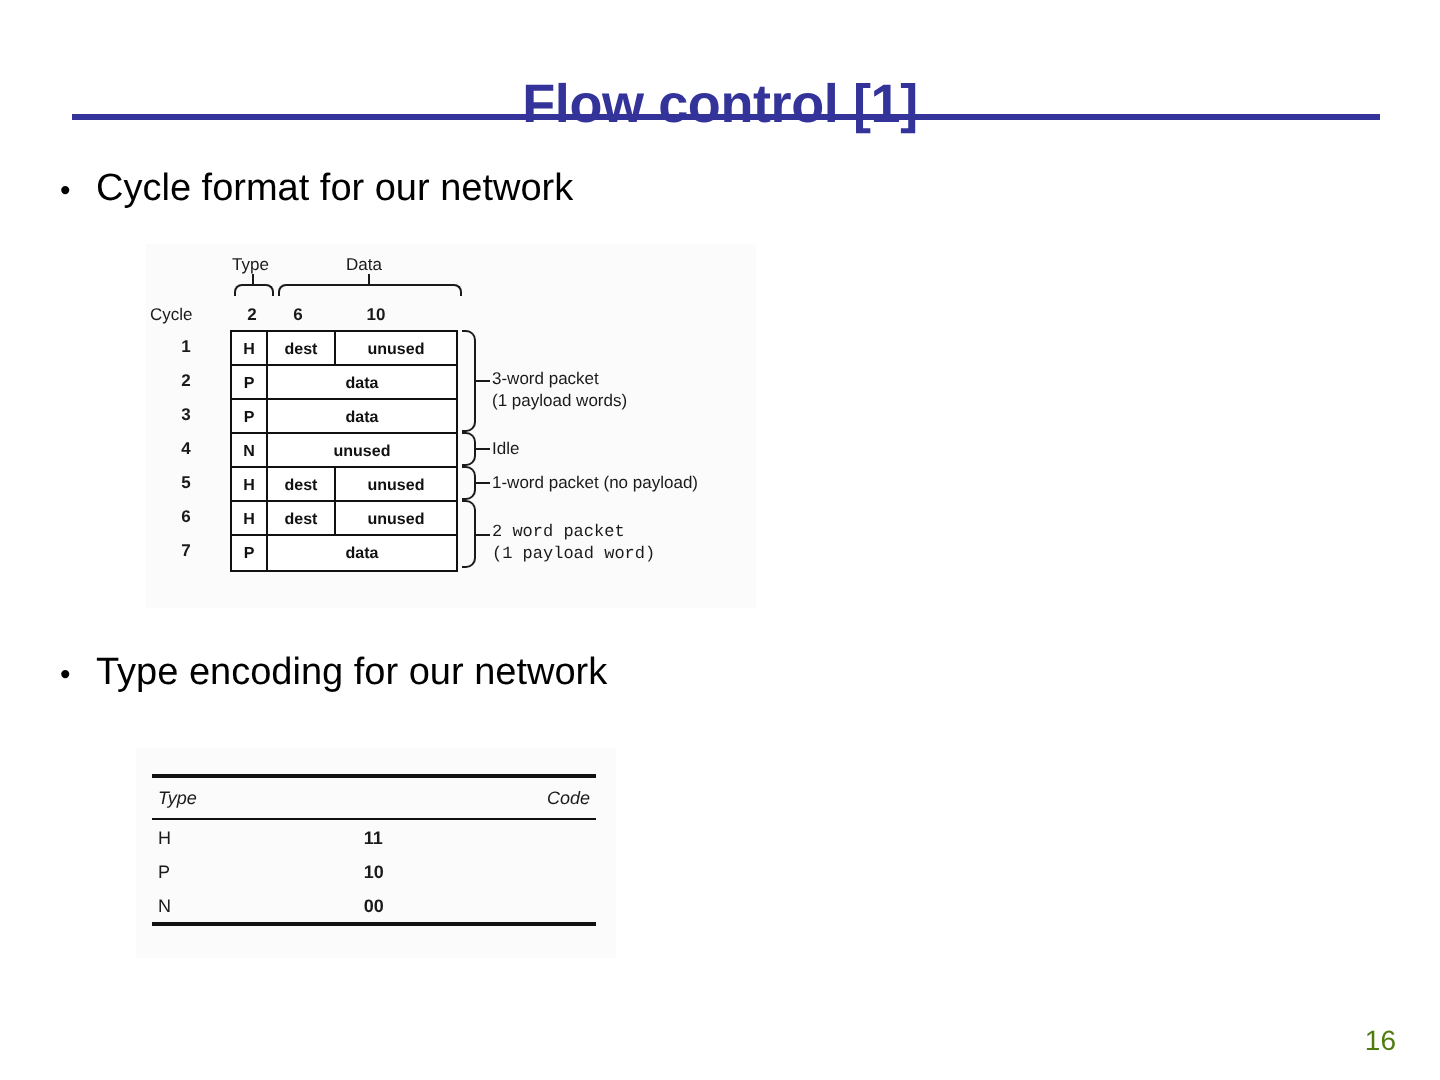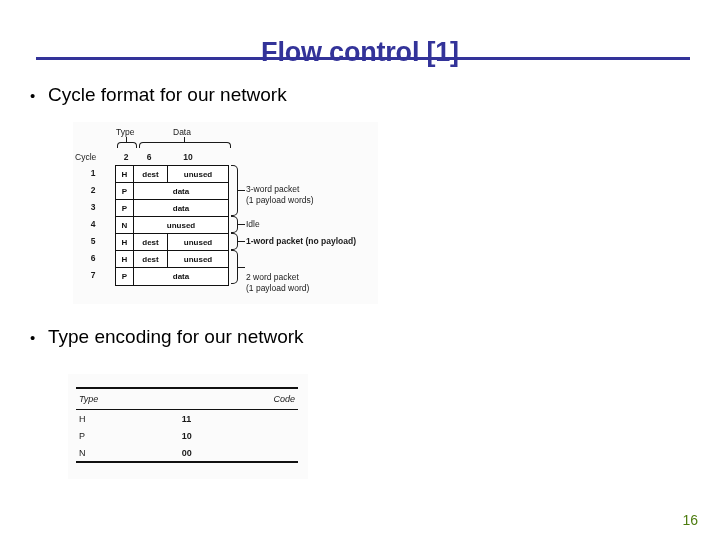--- a/index.html
+++ b/index.html
@@ -318,27 +318,27 @@
   </div>
 
   <div class="grp-brace" style="top:94px;  height:17px;"></div>
   <div class="grp-stem" style="top:102px;"></div>
   <div class="grp-note" style="top:97px;">
     <div>Idle</div>
   </div>
 
   <div class="grp-brace" style="top:111px; height:17px;"></div>
   <div class="grp-stem" style="top:119px;"></div>
-  <div class="grp-note" style="top:114px;font-weight:bold;">
+  <div class="grp-note" style="top:114px;">
     <div>1-word packet (no payload)</div>
   </div>
 
   <div class="grp-brace" style="top:128px; height:34px;"></div>
   <div class="grp-stem" style="top:145px;"></div>
-  <div class="grp-note" style="top:150px;">
+  <div class="grp-note" style="top:139px;font-family:Liberation Mono, monospace;">
     <div>2 word packet</div>
     <div>(1 payload word)</div>
   </div>
 
 </div>
 
 <div class="bullet-row" id="bullet-2">
   <span class="bullet-dot">•</span>
   <span>Type encoding for our network</span>
 </div>

